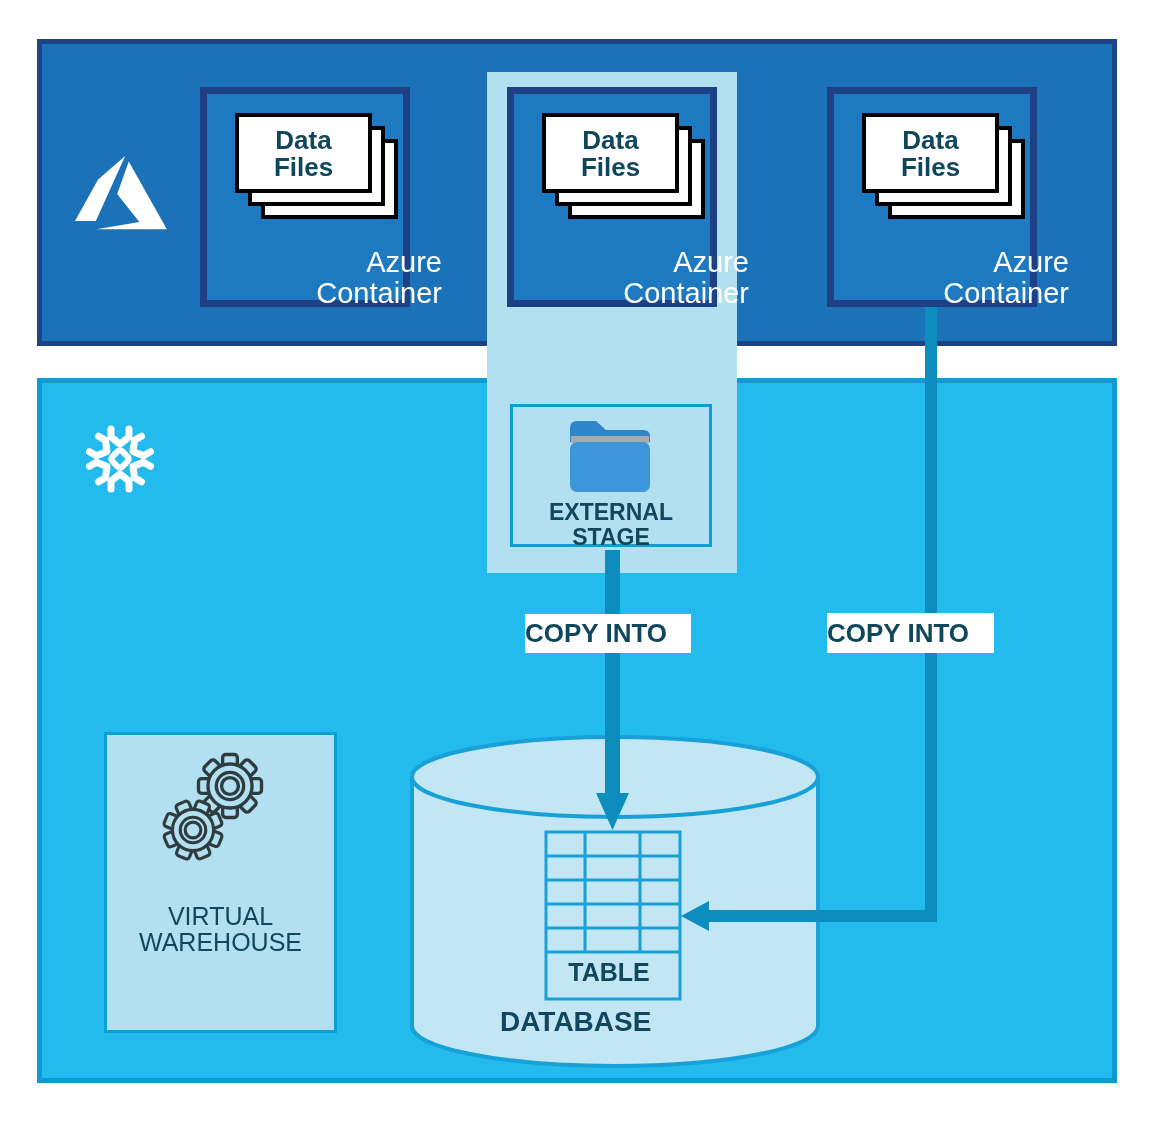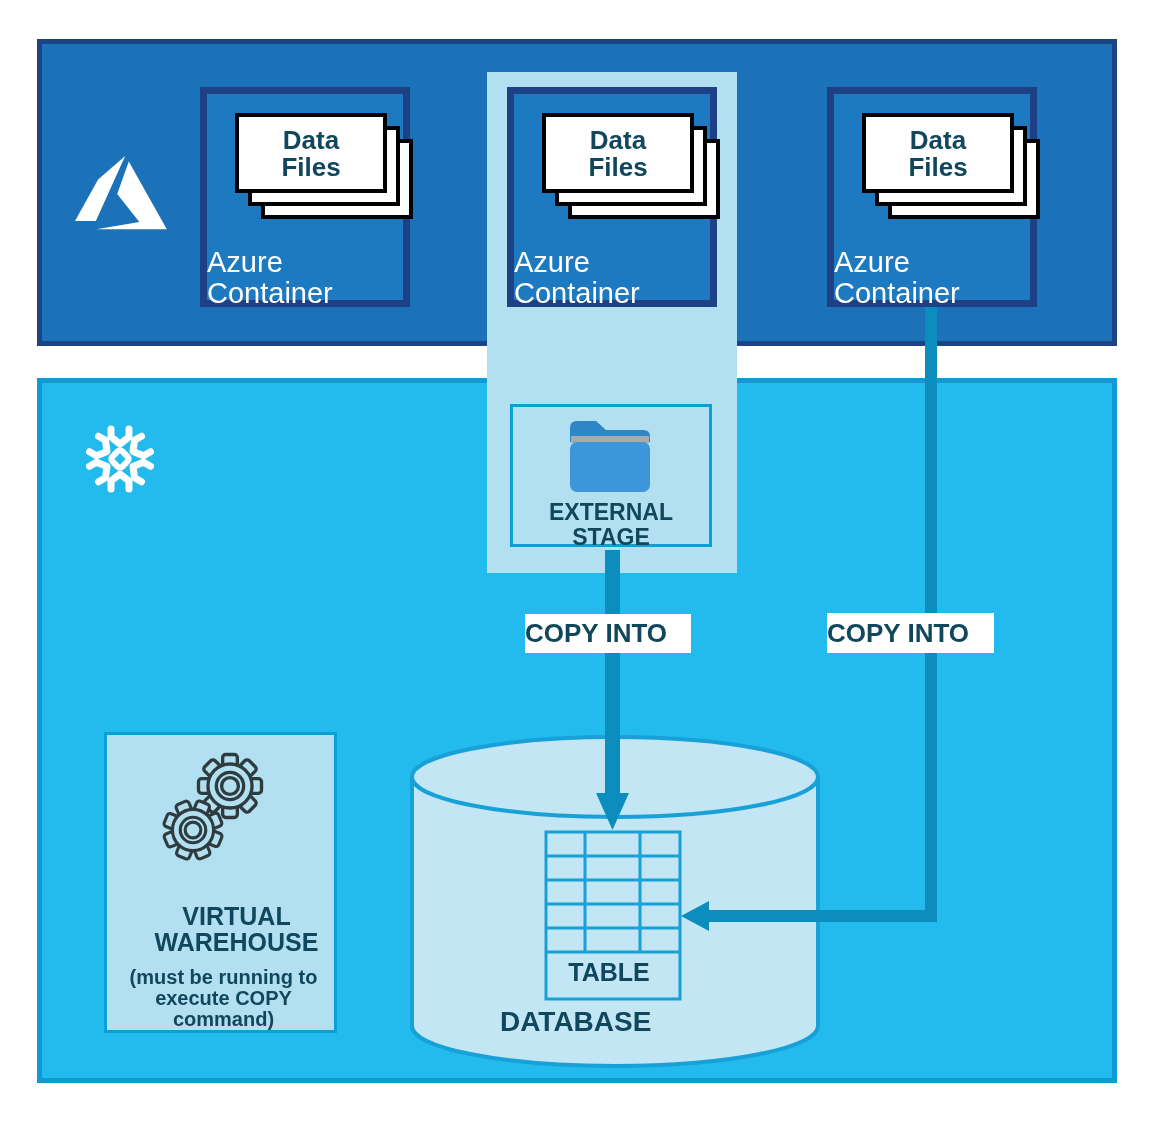--- a/index.html
+++ b/index.html
@@ -19,27 +19,27 @@
   
   .azure-band{left:37px;top:39px;width:1080px;height:307px;box-sizing:border-box;
     background:var(--c-azure-band);border:5px solid var(--c-azure-band-border);z-index:1;}
   .snow-band{left:37px;top:378px;width:1080px;height:705px;box-sizing:border-box;
     background:var(--c-cyan-band);border:5px solid var(--c-cyan-band-border);z-index:1;}
   .stage-column{left:487px;top:72px;width:250px;height:501px;background:var(--c-highlight-column);z-index:2;}
   
   .container-box{top:87px;width:210px;height:220px;box-sizing:border-box;z-index:3;
     background:var(--c-container-fill);border:7px solid var(--c-container-border);}
   .box1{left:200px;} .box2{left:507px;} .box3{left:827px;}
-  .file-card{position:absolute;box-sizing:border-box;width:152px;height:80px;
+  .file-card{position:absolute;box-sizing:border-box;width:137px;height:80px;
     background:var(--c-white);border:4px solid var(--c-card-border);}
   .card1{left:28px;top:19px;} .card2{left:41px;top:32px;} .card3{left:54px;top:45px;}
   .files-text{margin:10px auto 0;width:84px;text-align:center;font-weight:bold;font-size:26px;
     line-height:1.05;color:var(--c-dark-text);}
-  .container-label{position:absolute;left:0;top:153px;width:100%;text-align:left;
-    color:var(--c-white);font-size:29px;line-height:1.08;}
+  .container-label{position:absolute;left:0;top:153px;width:100%;text-align:right;
+    color:var(--c-white);font-size:29px;line-height:1.08;padding-left:39px;}
   .container-label span{display:inline-block;width:170px;}
   
   .overlay{left:0;top:0;width:1155px;height:1126px;z-index:4;pointer-events:none;}
   .azure-a{fill:var(--c-white);}
   .snow{fill:none;stroke:var(--c-white);stroke-width:7;stroke-linecap:round;stroke-linejoin:round;}
   .snow-d{fill:none;stroke:var(--c-white);stroke-width:6;stroke-linejoin:round;}
   .cyl{fill:var(--c-cylinder-fill);stroke:var(--c-cylinder-stroke);stroke-width:4;}
   .grid{fill:none;stroke:var(--c-cylinder-stroke);stroke-width:3;}
   .arrow{fill:var(--c-arrow);}
   .gear-tooth,.gear-body{fill:var(--c-highlight-column);stroke:var(--c-gear);stroke-width:3.2;}
@@ -47,21 +47,21 @@
   .folder-tab{fill:var(--c-folder-tab);} .folder-strip{fill:var(--c-folder-strip);}
   .folder-body{fill:var(--c-folder-body);}
   
   .stage-box{left:510px;top:404px;width:202px;height:143px;box-sizing:border-box;z-index:3;
     background:var(--c-highlight-column);border:3px solid var(--c-stage-border);}
   .stage-label{position:absolute;left:0;top:93px;width:100%;text-align:center;font-weight:bold;
     font-size:23px;line-height:1.1;color:var(--c-dark-text);}
   .stage-label span{display:inline-block;width:140px;}
   .vw-box{left:104px;top:732px;width:233px;height:301px;box-sizing:border-box;z-index:3;
     background:var(--c-highlight-column);border:3px solid var(--c-stage-border);}
-  .vw-title{position:absolute;left:16px;top:168px;width:100%;text-align:center;font-weight:bold;
+  .vw-title{position:absolute;left:0;top:168px;width:100%;text-align:center;font-weight:normal;
     font-size:25px;line-height:1.05;color:var(--c-dark-text);}
   .vw-title span{display:inline-block;width:180px;}
   .vw-note{position:absolute;left:6px;top:232px;width:221px;text-align:center;font-weight:bold;
     font-size:20px;line-height:1.06;color:var(--c-dark-text);}
   
   .copy-label{z-index:5;background:var(--c-white);text-align:left;font-weight:bold;
     font-size:26px;color:var(--c-dark-text);}
   .copy-left{left:525px;top:614px;width:166px;height:39px;line-height:39px;}
   .copy-right{left:827px;top:613px;width:167px;height:40px;line-height:40px;}
   .table-label{left:546px;top:958px;width:126px;z-index:5;text-align:center;font-weight:bold;
@@ -114,21 +114,20 @@
   <div class="abs stage-box">
     <div class="stage-label">
       <span>EXTERNAL STAGE</span>
     </div>
   </div>
 
   <div class="abs vw-box">
     <div class="vw-title">
       <span>VIRTUAL WAREHOUSE</span>
     </div>
-    <div class="vw-note">(must be running to execute COPY command)</div>
   </div>
 
   <svg class="abs overlay" viewBox="0 0 1155 1126">
 
     <g transform="translate(75,156) scale(1.55)">
       <path class="azure-a" d="M32.368 0 14.9 15.145 0 41.887h13.438z"></path>
       <path class="azure-a" d="M34.691 3.543l-7.454 21.008 14.291 17.956-27.728 4.764h45.442z"></path>
     </g>
 
     <g transform="translate(120,459)">

